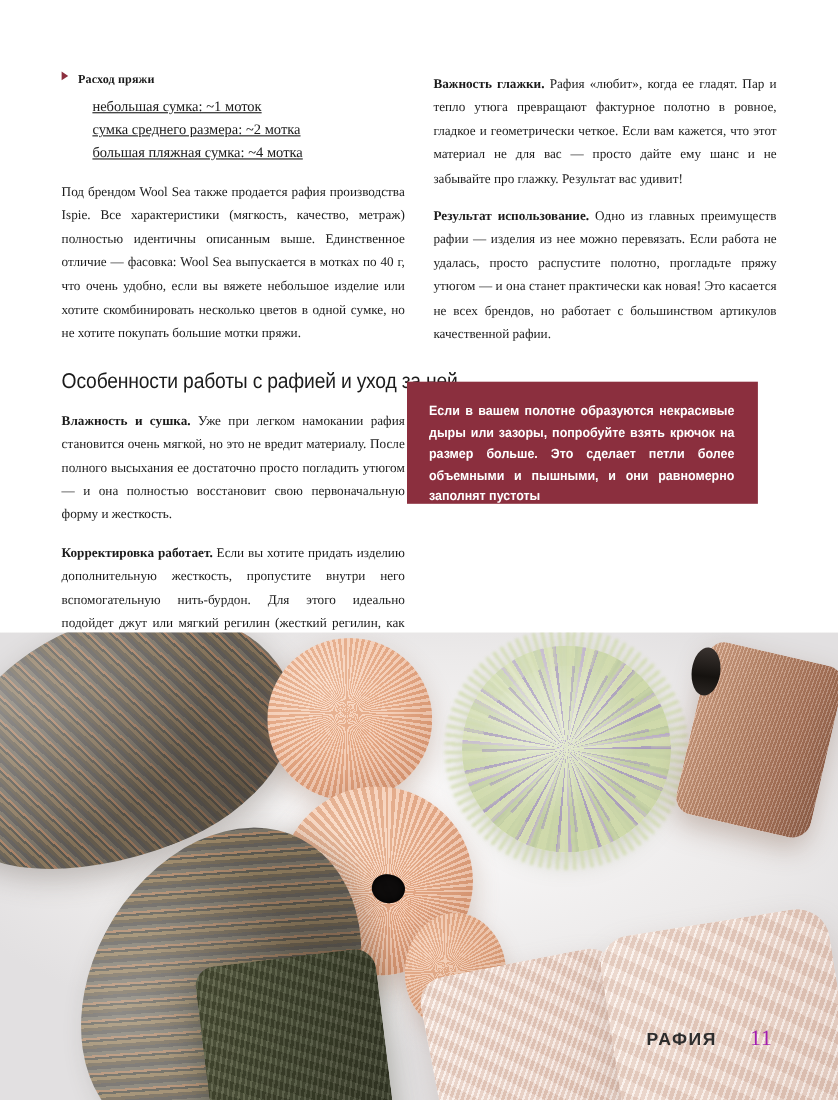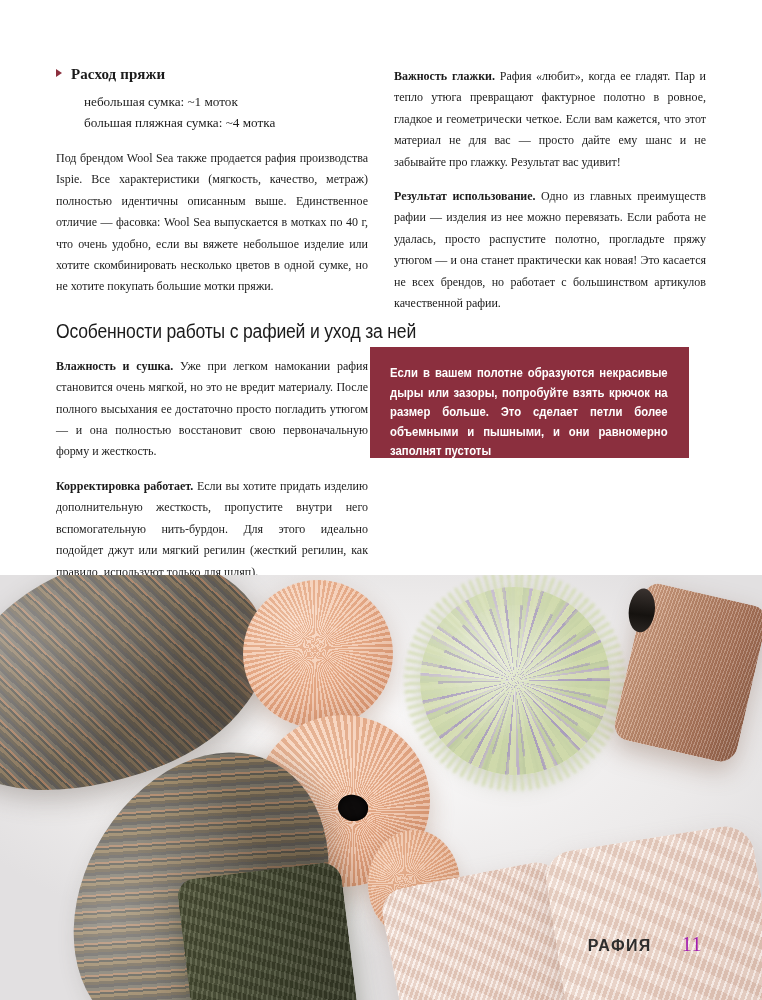--- a/index.html
+++ b/index.html
@@ -41,29 +41,30 @@
     flex: 0 0 auto;
     width: 0;
     height: 0;
     border-top: 4px solid transparent;
     border-bottom: 4px solid transparent;
     border-left: 6px solid #8c2f3e;
     transform: translateY(-2px);
   }
   .bullet-head-label {
     font-weight: bold;
-    font-size: 15px;
+    font-size: 11px;
     letter-spacing: .1px;
   }
 
   
   .sub-list {
     list-style: none;
     margin: 0 0 15px 0;
     padding: 0 0 0 28px;
+    text-decoration: underline;
   }
   .sub-list li {
     font-size: 13.2px;
     line-height: 21px;
     white-space: nowrap;
   }
 
   
   p.body {
     margin: 0 0 13px 0;
@@ -375,20 +376,21 @@
 
     <div class="col">
 
       <div class="bullet-head">
         <span class="tri-bullet"></span>
         <span class="bullet-head-label">Расход пряжи</span>
       </div>
 
       <ul class="sub-list">
         <li>небольшая сумка: ~1 моток</li>
+        <li>сумка среднего размера: ~2 мотка</li>
         <li>большая пляжная сумка: ~4 мотка</li>
       </ul>
 
       <p class="body">Под брендом Wool Sea также продается рафия производства Ispie. Все характеристики (мягкость, качество, метраж) полностью идентичны описанным выше. Единственное отличие — фасовка: Wool Sea выпускается в мотках по 40 г, что очень удобно, если вы вяжете небольшое изделие или хотите скомбинировать несколько цветов в одной сумке, но не хотите покупать большие мотки пряжи.</p>
 
       <h2 class="section-heading">Особенности работы с рафией и уход за ней</h2>
 
       <p class="body"><span class="lead">Влажность и сушка.</span><span> Уже при легком намокании рафия становится очень мягкой, но это не вредит материалу. После полного высыхания ее достаточно просто погладить утюгом — и она полностью восстановит свою первоначальную форму и жесткость.</span></p>
 
       <p class="body"><span class="lead">Корректировка работает.</span><span> Если вы хотите придать изделию дополнительную жесткость, пропустите внутри него вспомогательную нить-бурдон. Для этого идеально подойдет джут или мягкий регилин (жесткий регилин, как правило, используют только для шляп).</span></p>

